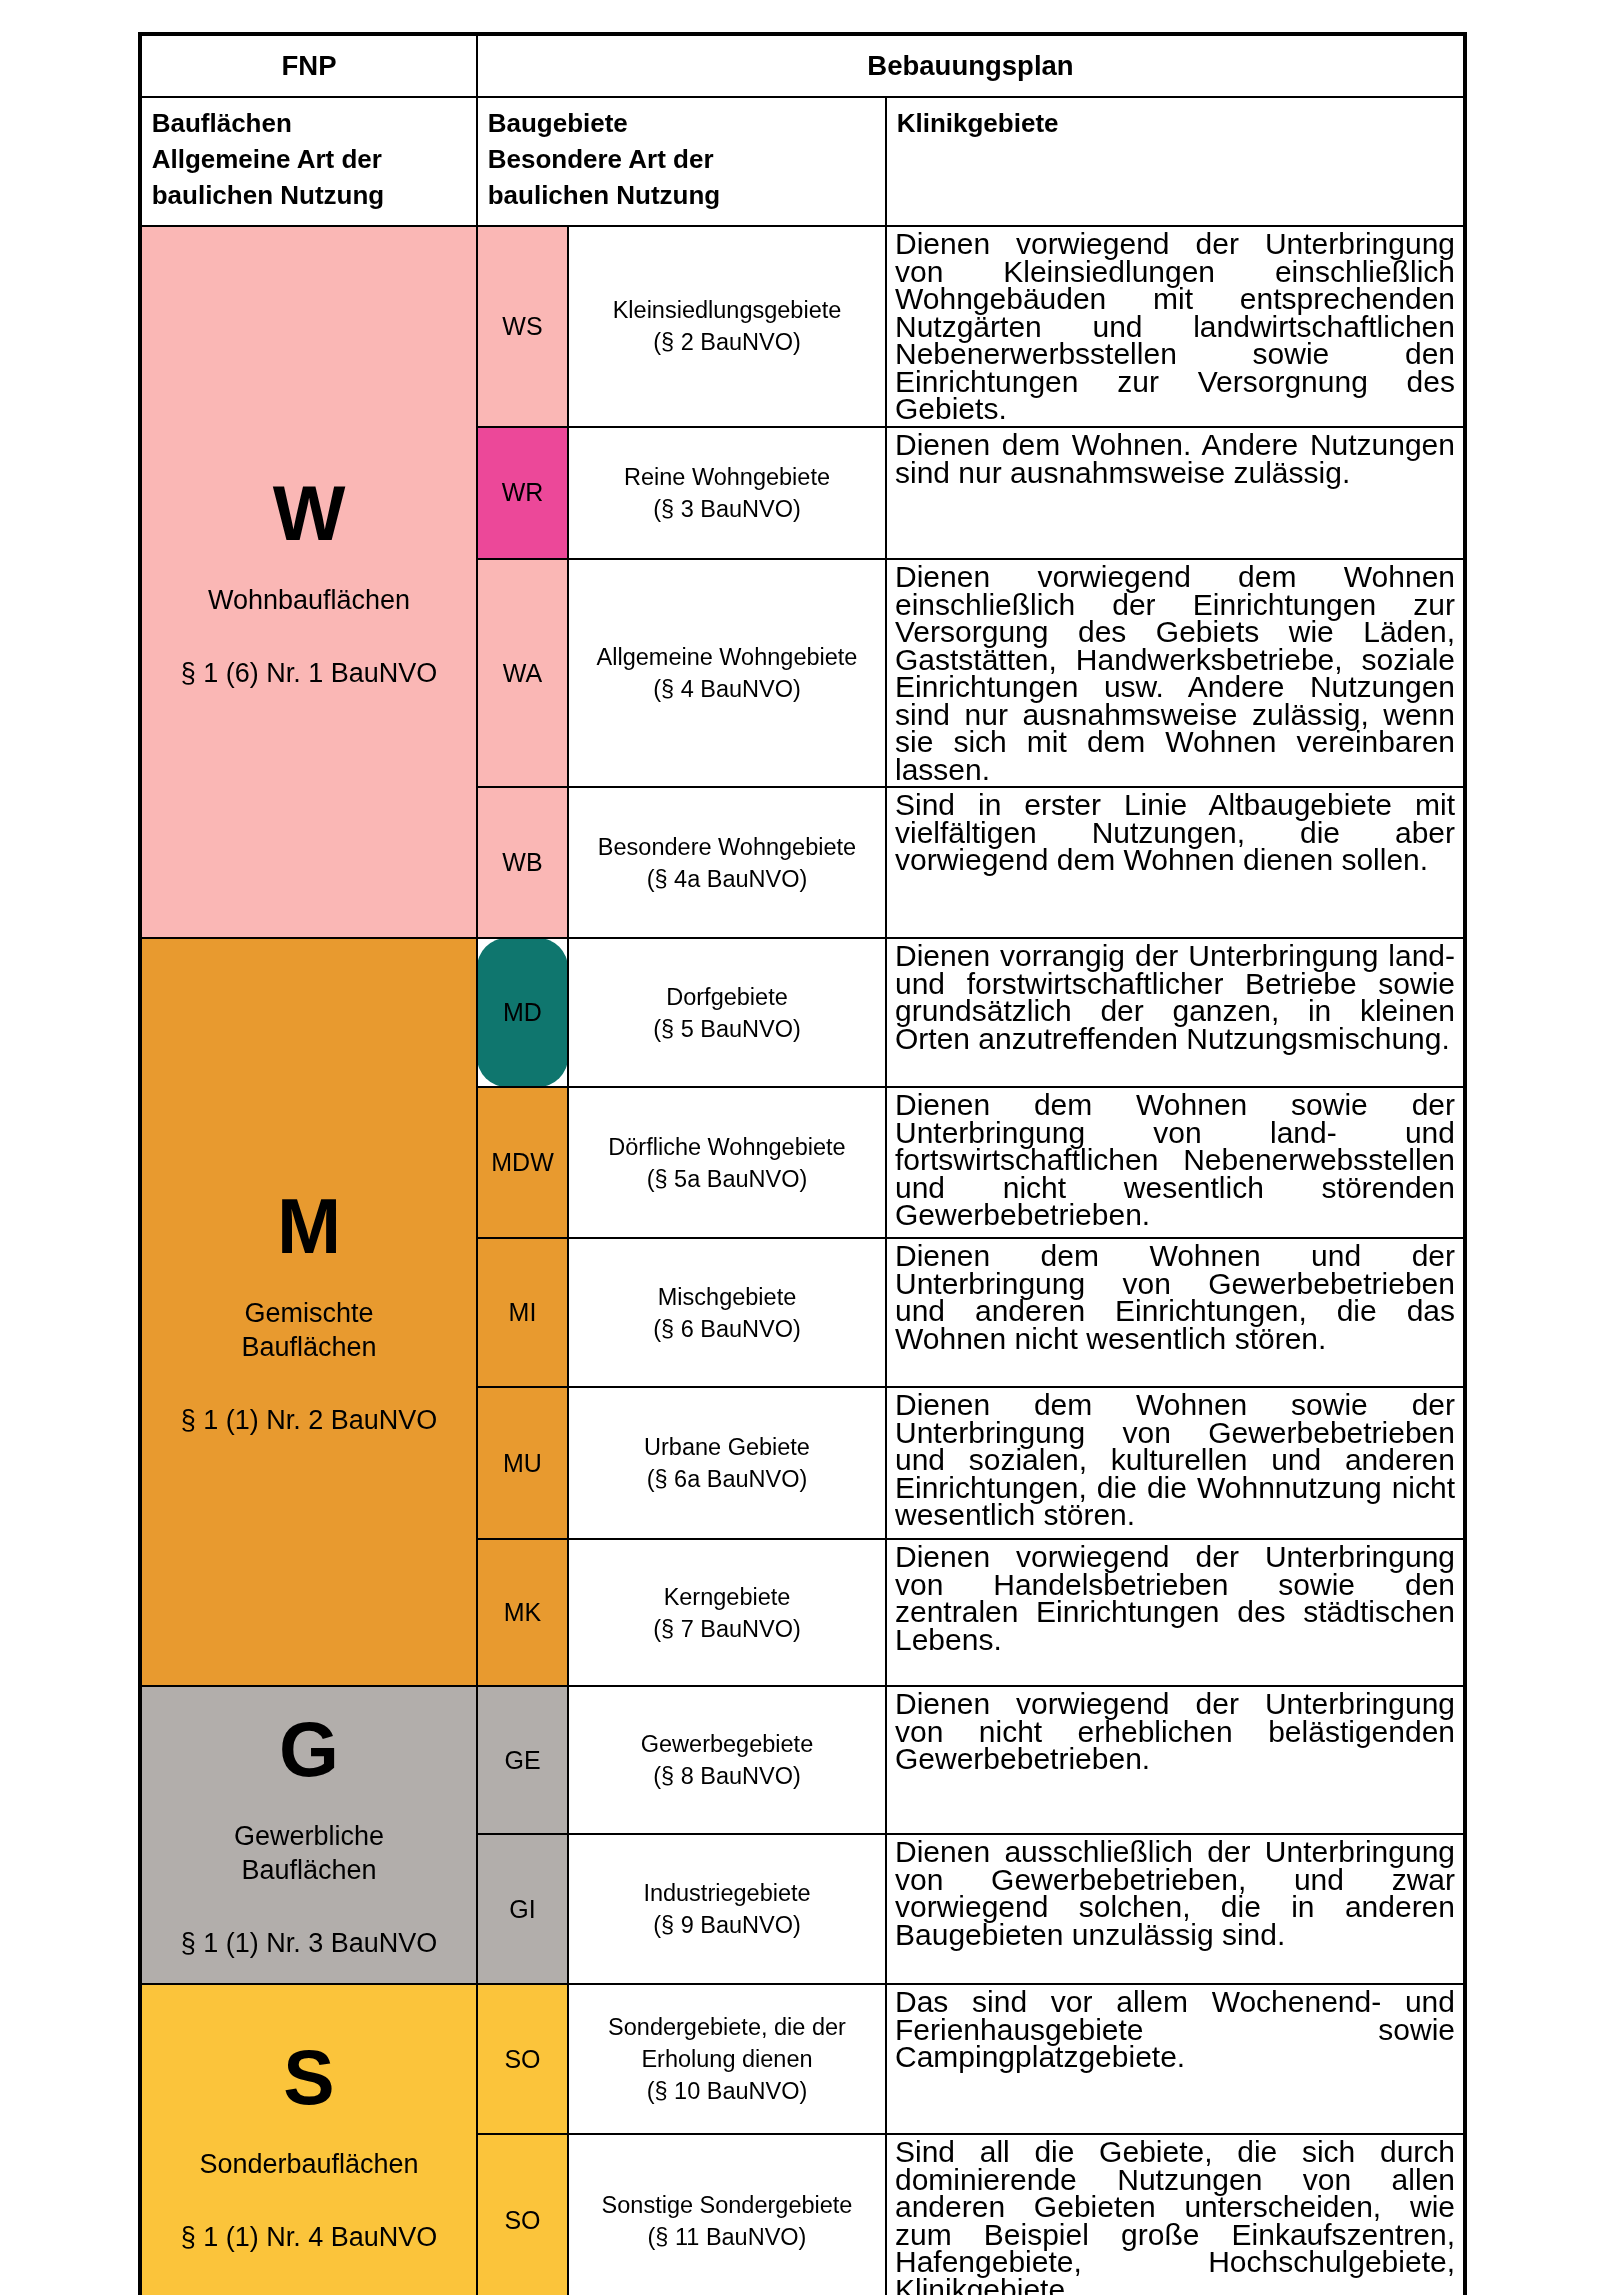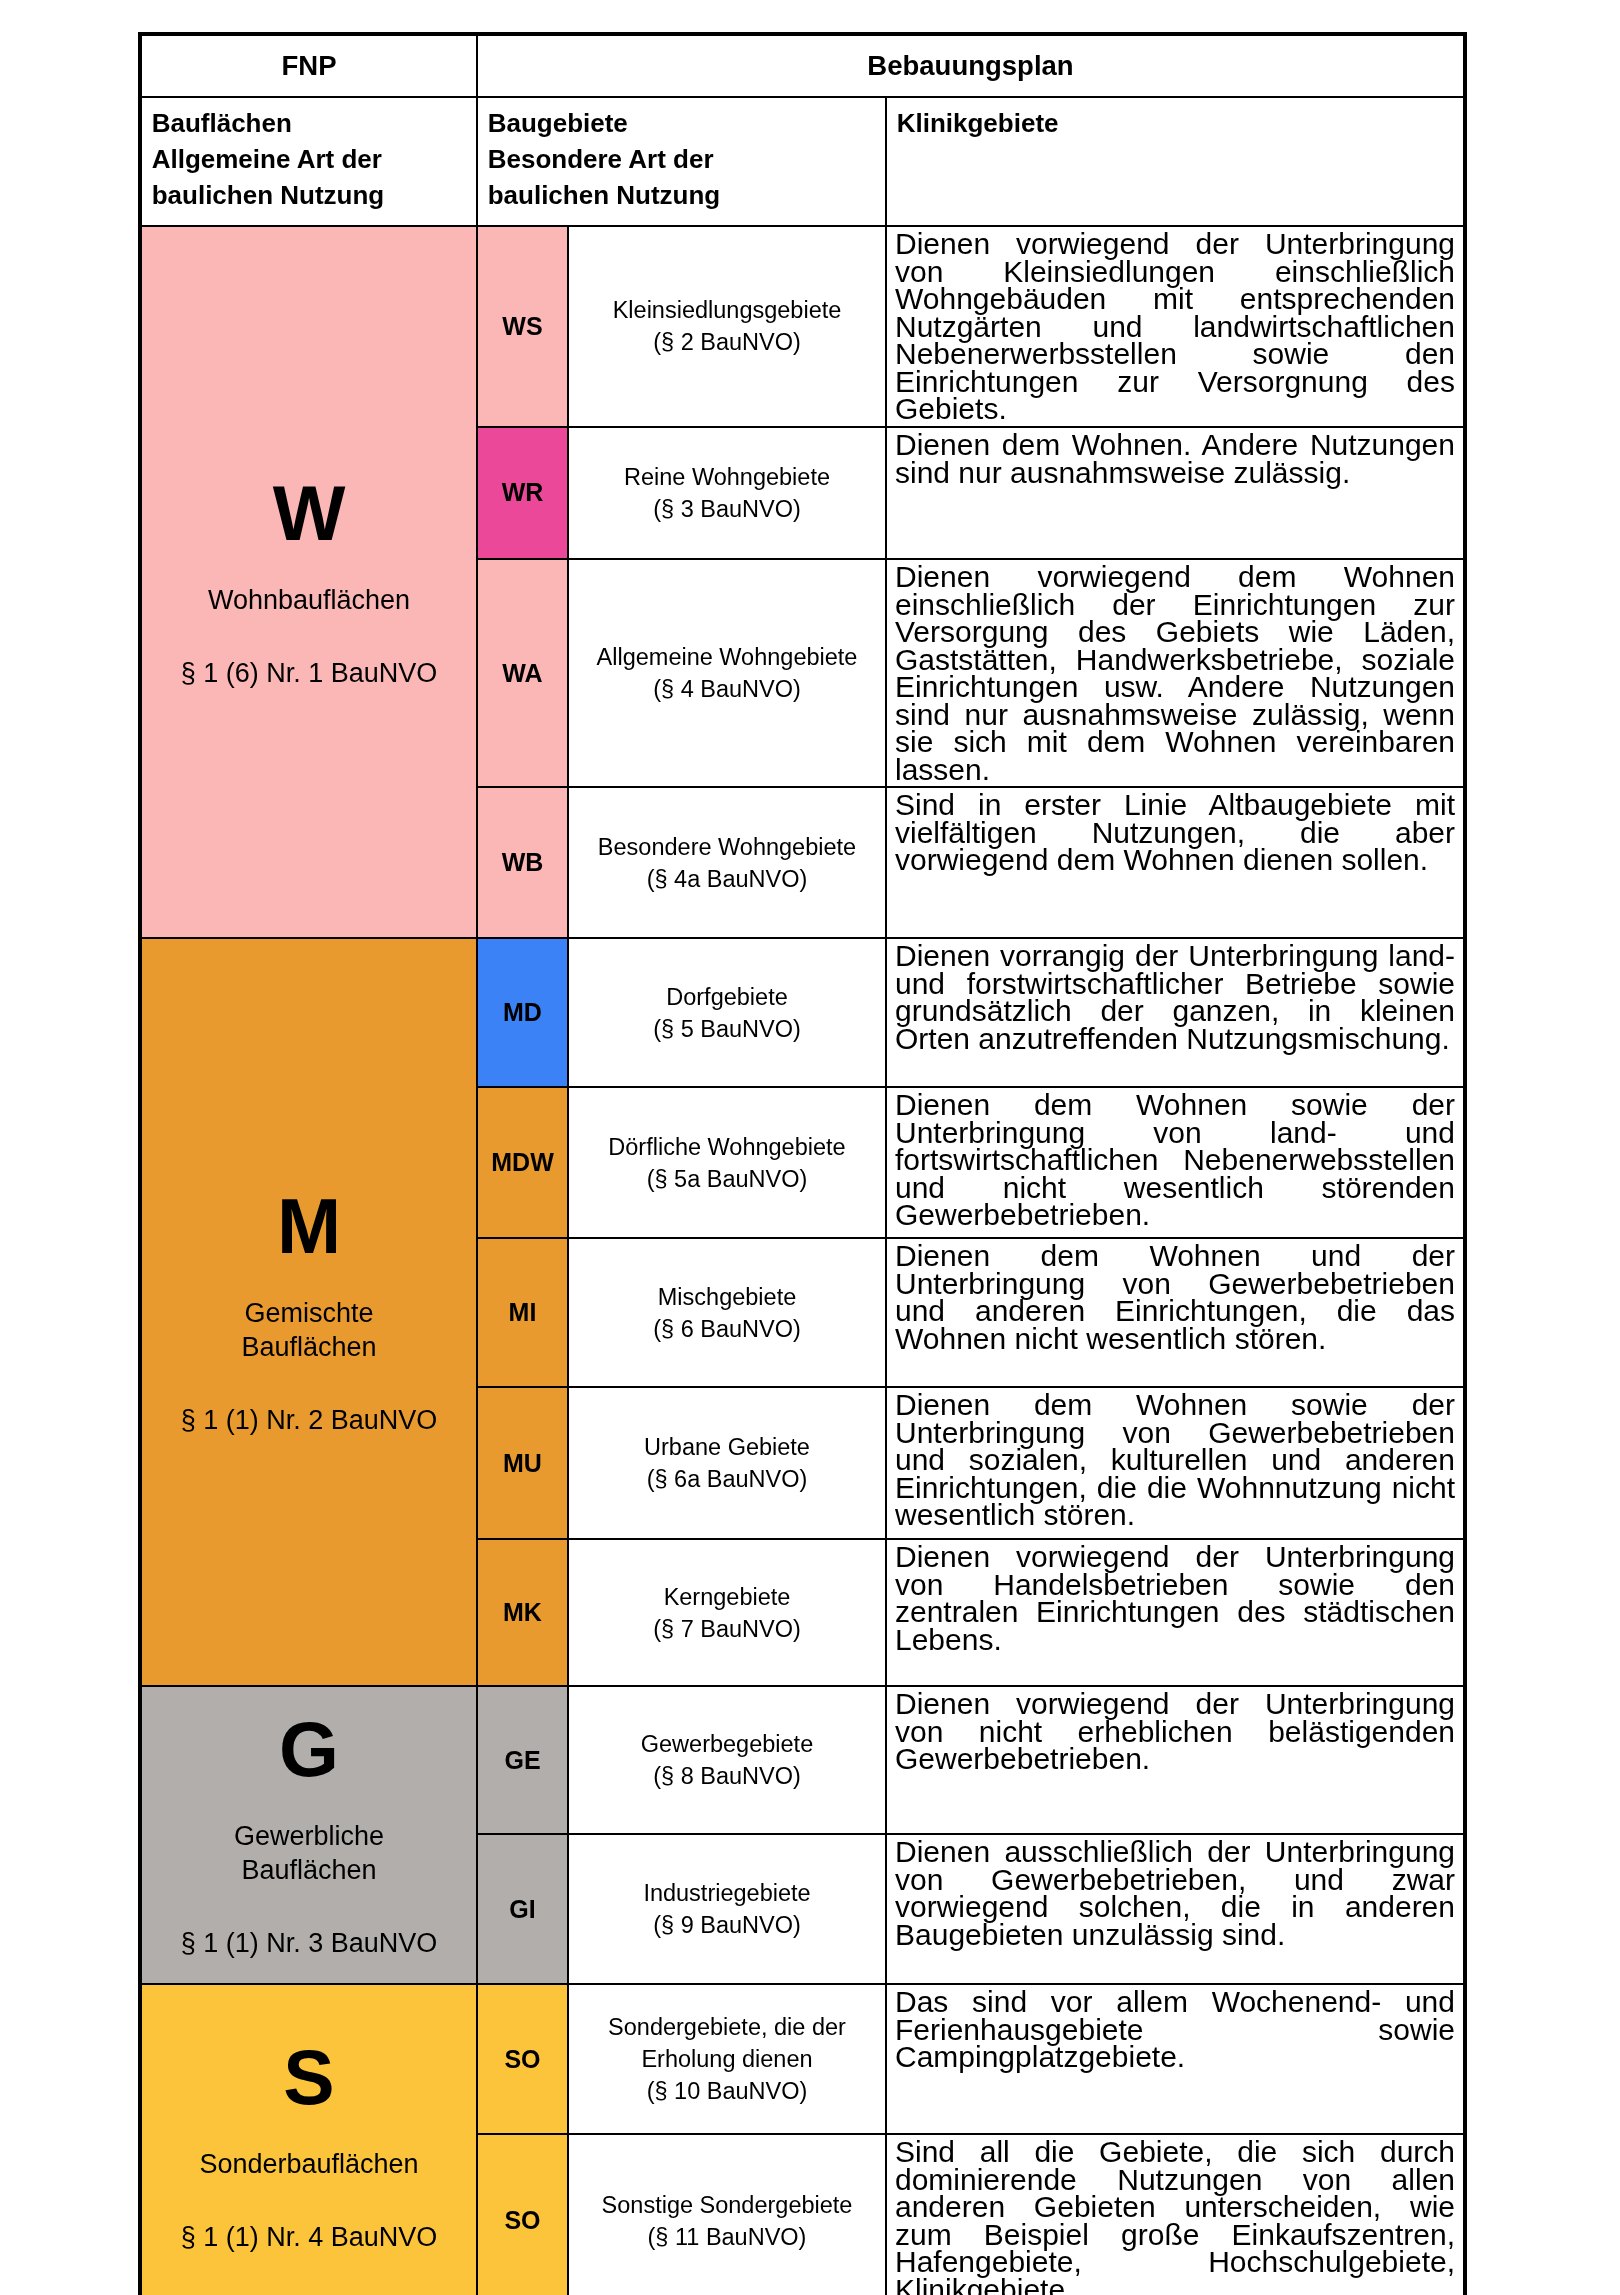--- a/index.html
+++ b/index.html
@@ -66,21 +66,21 @@
     max-width: 243px;
   }
   .g-law {
     font-size: 27px;
     margin-top: 41px;
   }
   
   td.code {
     text-align: center;
     vertical-align: middle;
-    font-weight: bold;
+    font-weight: normal;
     font-size: 25px;
   }
   
   td.bname {
     text-align: center;
     vertical-align: middle;
     font-size: 23.5px;
     line-height: 32px;
     white-space: pre-line;
     padding: 3.2px 6.5px;
@@ -151,21 +151,21 @@
 (§ 4a BauNVO)</td>
       <td class="zweck">Sind in erster Linie Altbaugebiete mit vielfältigen Nutzungen, die aber vorwiegend dem Wohnen dienen sollen.</td>
     </tr>
 
     <tr style="height:149px">
       <td class="group" rowspan="5" style="background-color: rgb(232, 154, 47);">
         <div class="g-letter">M</div>
         <div class="g-name">Gemischte Bauflächen</div>
         <div class="g-law">§ 1 (1) Nr. 2 BauNVO</div>
       </td>
-      <td class="code" style="background-color: #3b82f6;">MD</td>
+      <td class="code" style="background-color: #0f766e; border-radius: 30px;">MD</td>
       <td class="bname">Dorfgebiete
 (§ 5 BauNVO)</td>
       <td class="zweck">Dienen vorrangig der Unterbringung land- und forstwirtschaftlicher Betriebe sowie grundsätzlich der ganzen, in kleinen Orten anzutreffenden Nutzungsmischung.</td>
     </tr>
     <tr style="height:151px">
       <td class="code" style="background-color: rgb(232, 154, 47);">MDW</td>
       <td class="bname">Dörfliche Wohngebiete
 (§ 5a BauNVO)</td>
       <td class="zweck">Dienen dem Wohnen sowie der Unterbringung von land- und fortswirtschaftlichen Nebenerwebsstellen und nicht wesentlich störenden Gewerbebetrieben.</td>
     </tr>

